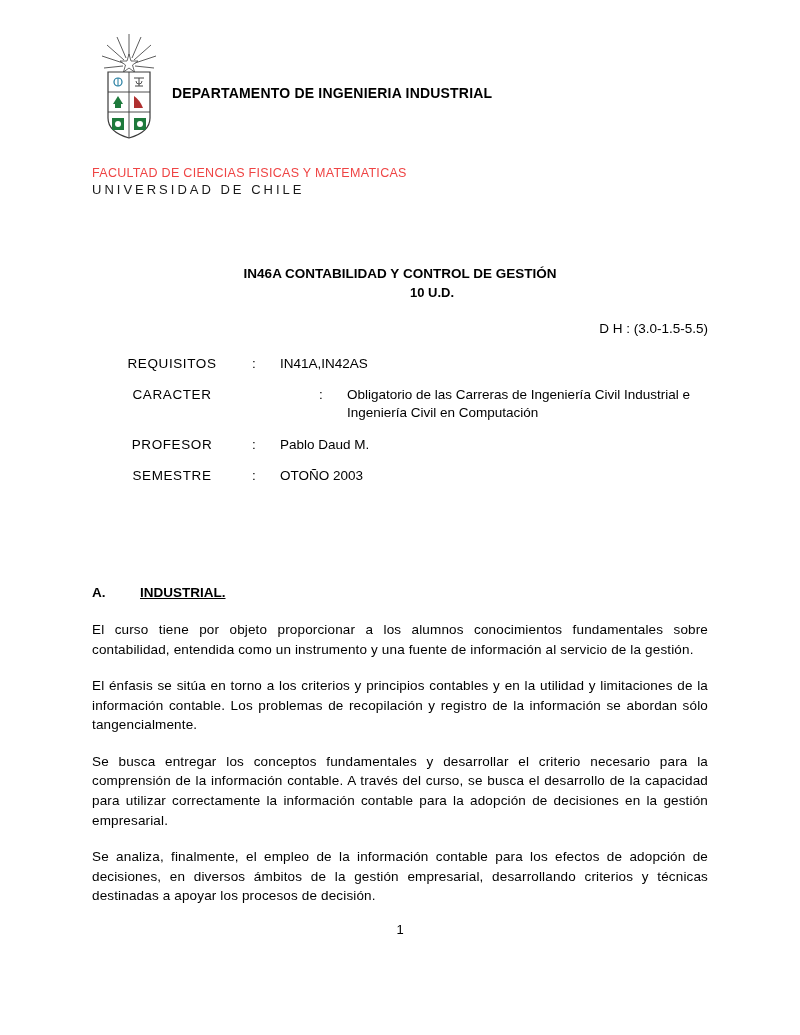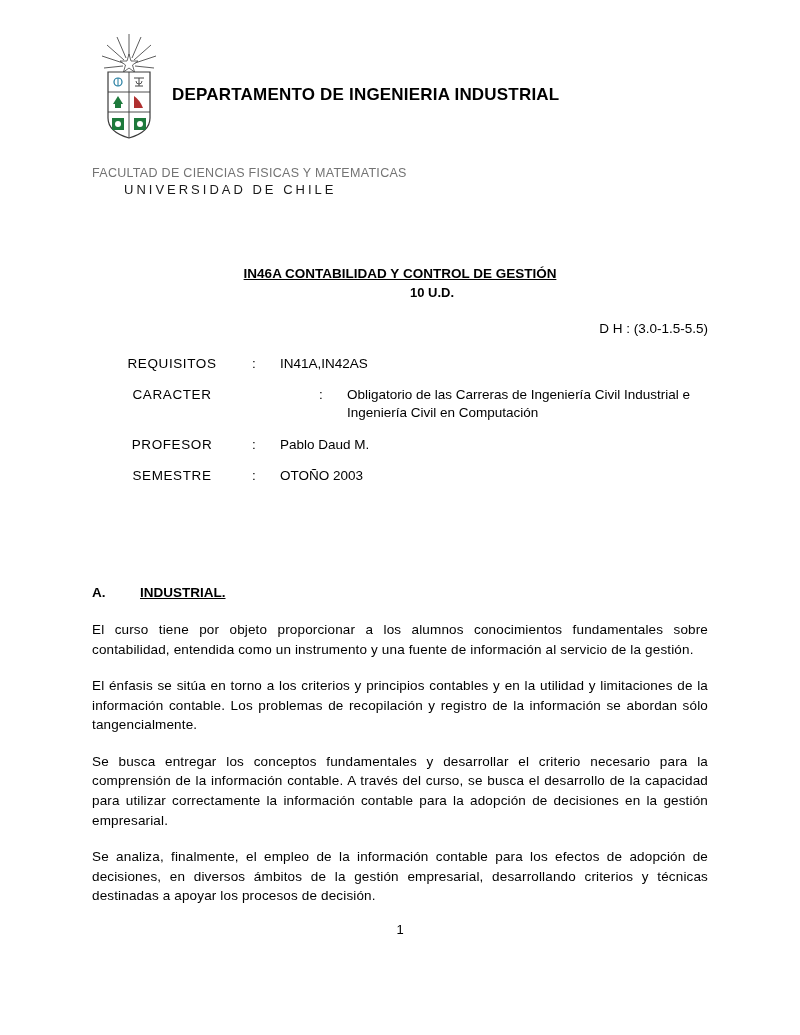--- a/index.html
+++ b/index.html
@@ -35,56 +35,54 @@
     position: absolute;
     left: 6px;
     top: 0;
     width: 62px;
     height: 108px;
   }
   .dept-title {
     position: absolute;
     left: 80px;
     top: 53px;
-    font-size: 17px;
+    font-size: 14px;
     font-weight: bold;
     letter-spacing: 0.2px;
     white-space: nowrap;
   }
 
   .faculty-line {
     position: absolute;
     left: 92px;
     top: 166px;
     font-size: 12.5px;
     letter-spacing: 0.3px;
-    color: #737373;
+    color: #ef4444;
   }
   .university-line {
     position: absolute;
     left: 92px;
     top: 182px;
     font-size: 13px;
     letter-spacing: 3px;
     color: #1a1a1a;
-    margin-left: 32px;
   }
 
   
   .course-title {
     position: absolute;
     left: 0;
     top: 266px;
     width: 800px;
     text-align: center;
     font-size: 13.5px;
     font-weight: bold;
   }
   .course-title span {
-    text-decoration: underline;
   }
   .course-units {
     position: absolute;
     left: 0;
     top: 285px;
     width: 800px;
     text-align: center;
     font-size: 13px;
     font-weight: bold;
     margin-left: 32px;

